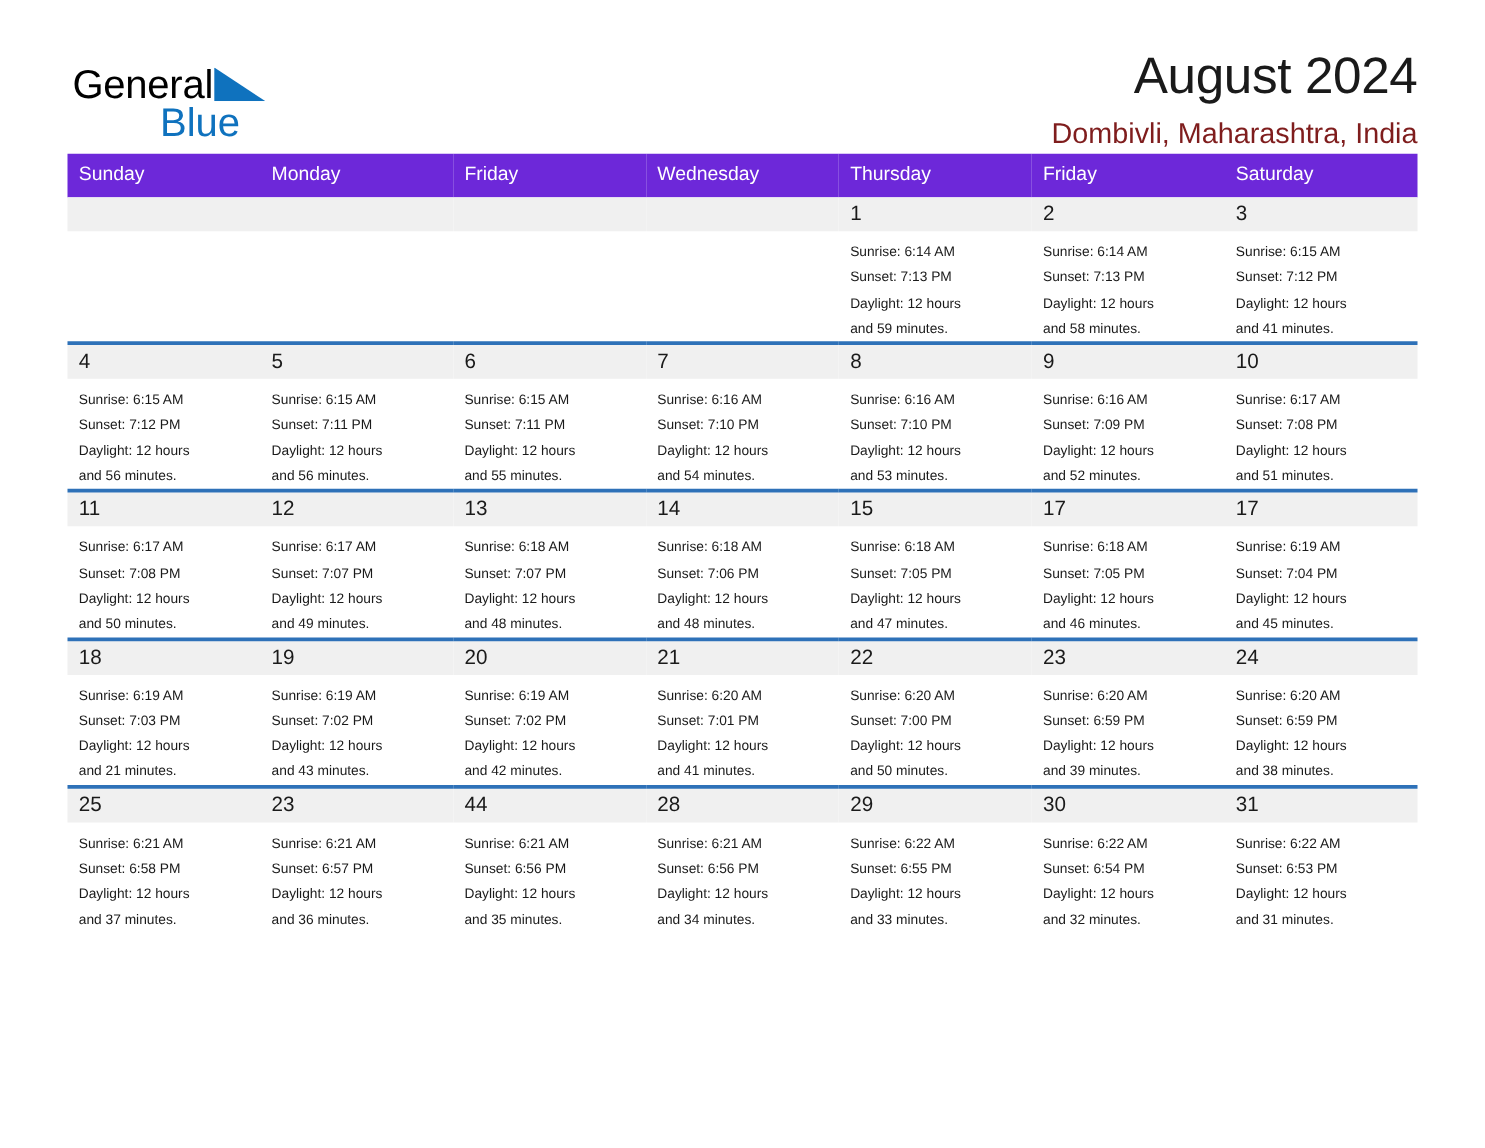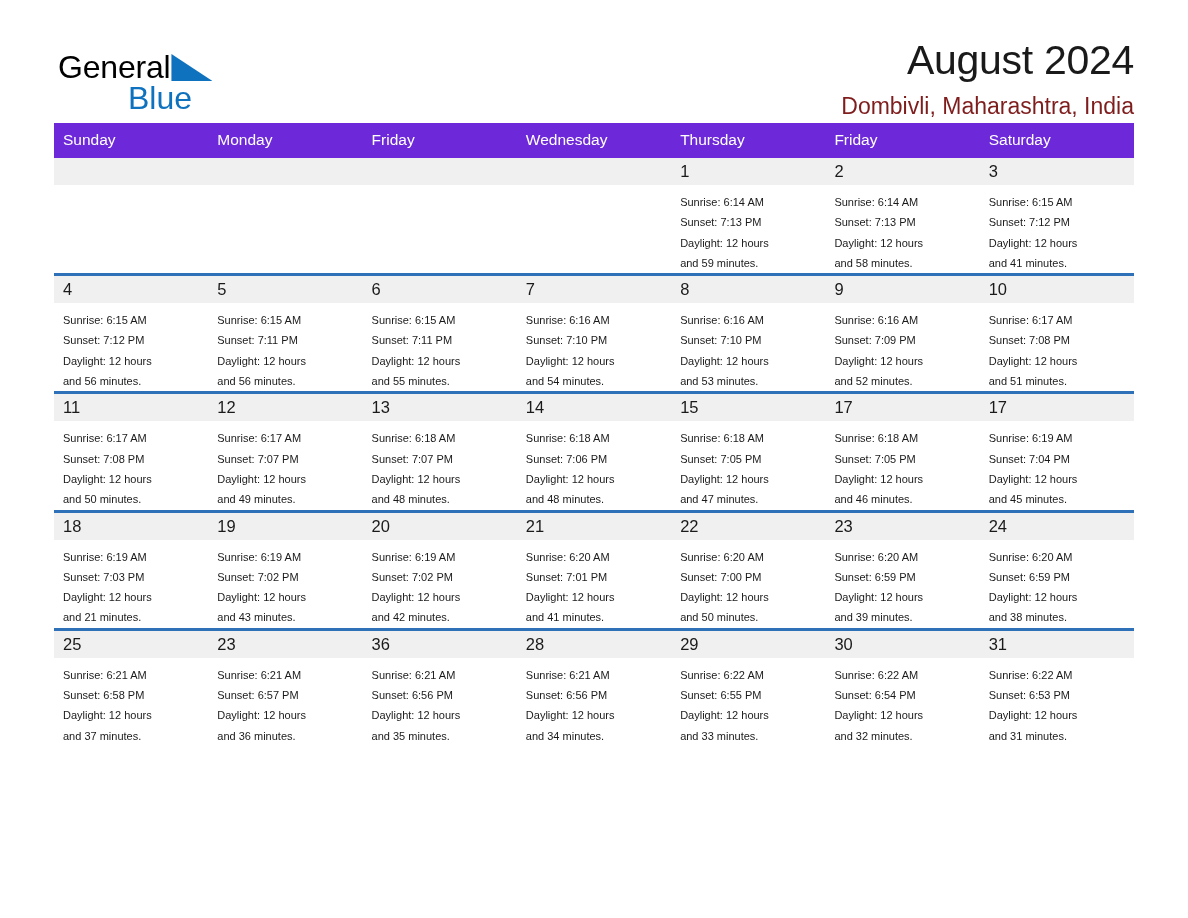--- a/index.html
+++ b/index.html
@@ -436,21 +436,21 @@
           <td>
             <div class="daynum">23</div>
             <div class="dayinfo">
               <div>Sunrise: 6:21 AM</div>
               <div>Sunset: 6:57 PM</div>
               <div>Daylight: 12 hours</div>
               <div>and 36 minutes.</div>
             </div>
           </td>
           <td>
-            <div class="daynum">36</div>
+            <div class="daynum">44</div>
             <div class="dayinfo">
               <div>Sunrise: 6:21 AM</div>
               <div>Sunset: 6:56 PM</div>
               <div>Daylight: 12 hours</div>
               <div>and 35 minutes.</div>
             </div>
           </td>
           <td>
             <div class="daynum">28</div>
             <div class="dayinfo">

